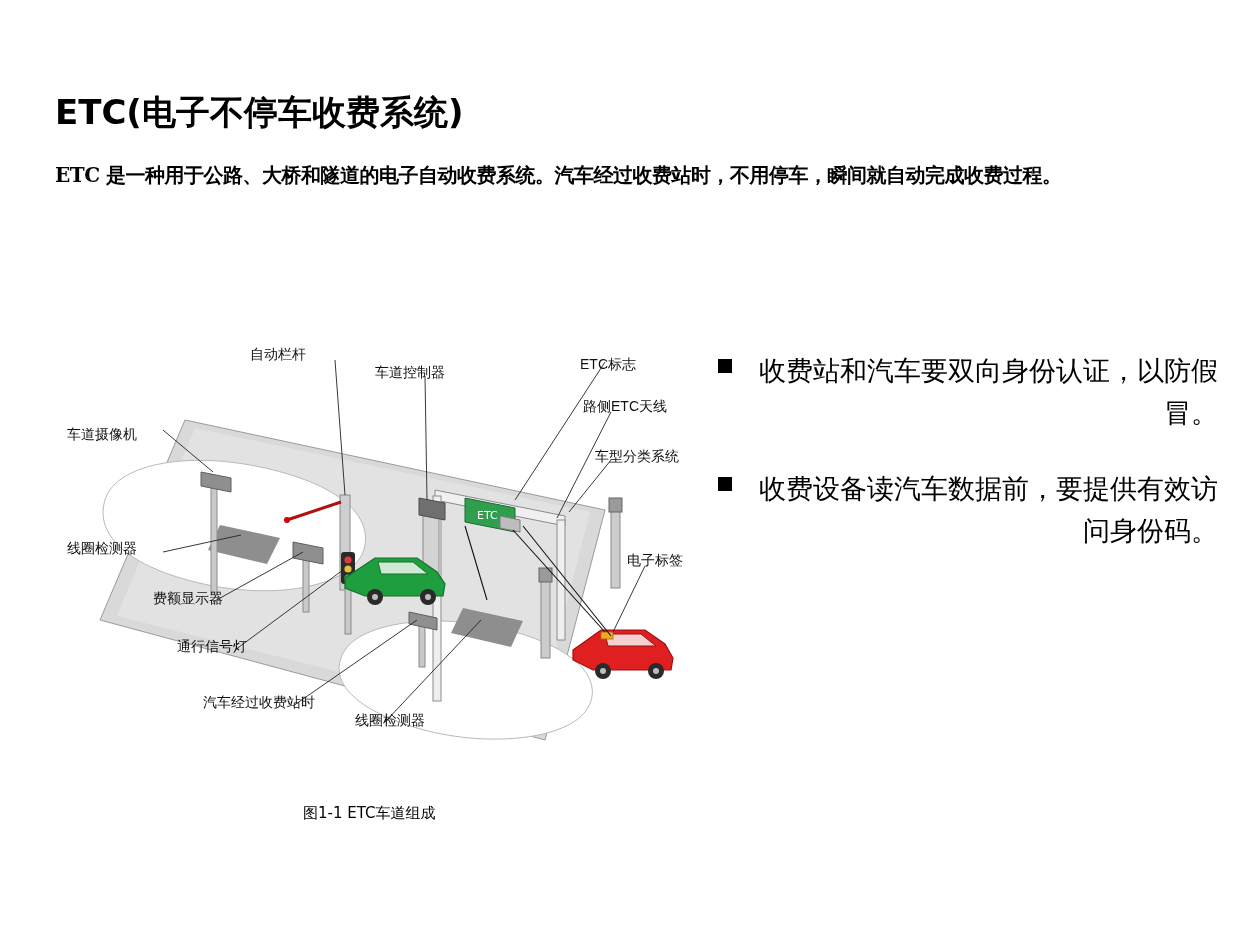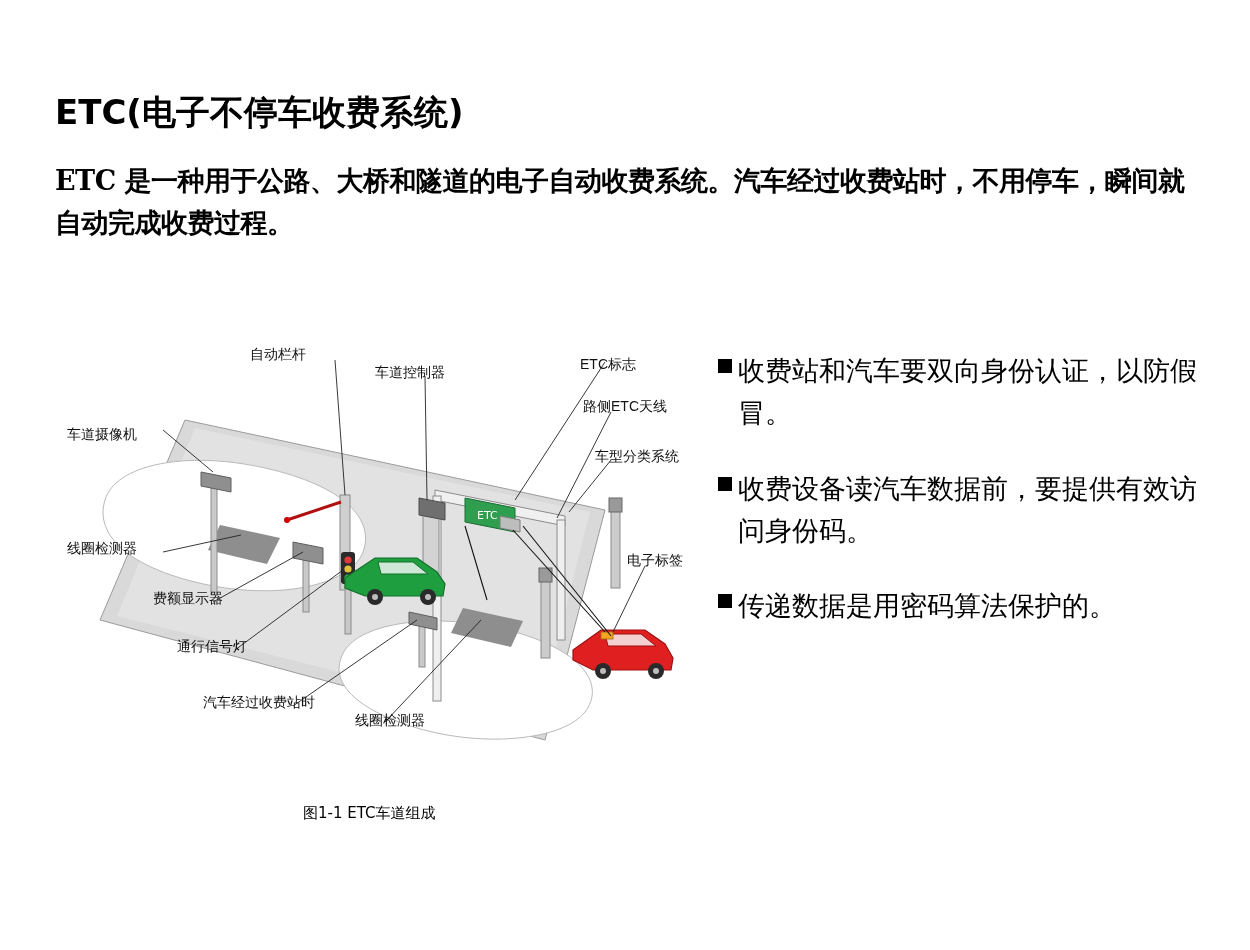--- a/index.html
+++ b/index.html
@@ -28,21 +28,21 @@
     white-space: nowrap;
     font-family: "DejaVu Sans", sans-serif;
   }
 
   
   .intro {
     position: absolute;
     left: 55px;
     top: 160px;
     width: 1140px;
-    font-size: 27px;
+    font-size: 20px;
     font-weight: bold;
     line-height: 1.55;
     font-family: "DejaVu Serif", serif;
     letter-spacing: -0.5px;
   }
 
   
   .diagram {
     position: absolute;
     left: 45px;
@@ -85,20 +85,21 @@
     background: #000;
     margin-top: 9px;
     margin-right: 6px;
     flex: 0 0 auto;
   }
   .bullet .btext {
     font-size: 27px;
     line-height: 1.55;
     font-family: "DejaVu Sans", sans-serif;
     color: #000;
+    text-align: right;
   }
 </style>
 </head>
 <body>
 
 <div class="slide-title">ETC(电子不停车收费系统)</div>
 
 <div class="intro">ETC 是一种用于公路、大桥和隧道的电子自动收费系统。汽车经过收费站时，不用停车，瞬间就自动完成收费过程。</div>
 
 <div class="diagram">
@@ -228,17 +229,13 @@
 
 <div class="bullets">
   <div class="bullet">
     <span class="marker"></span>
     <span class="btext">收费站和汽车要双向身份认证，以防假冒。</span>
   </div>
   <div class="bullet">
     <span class="marker"></span>
     <span class="btext">收费设备读汽车数据前，要提供有效访问身份码。</span>
   </div>
-  <div class="bullet">
-    <span class="marker"></span>
-    <span class="btext">传递数据是用密码算法保护的。</span>
-  </div>
 </div>
 
 </body></html>

